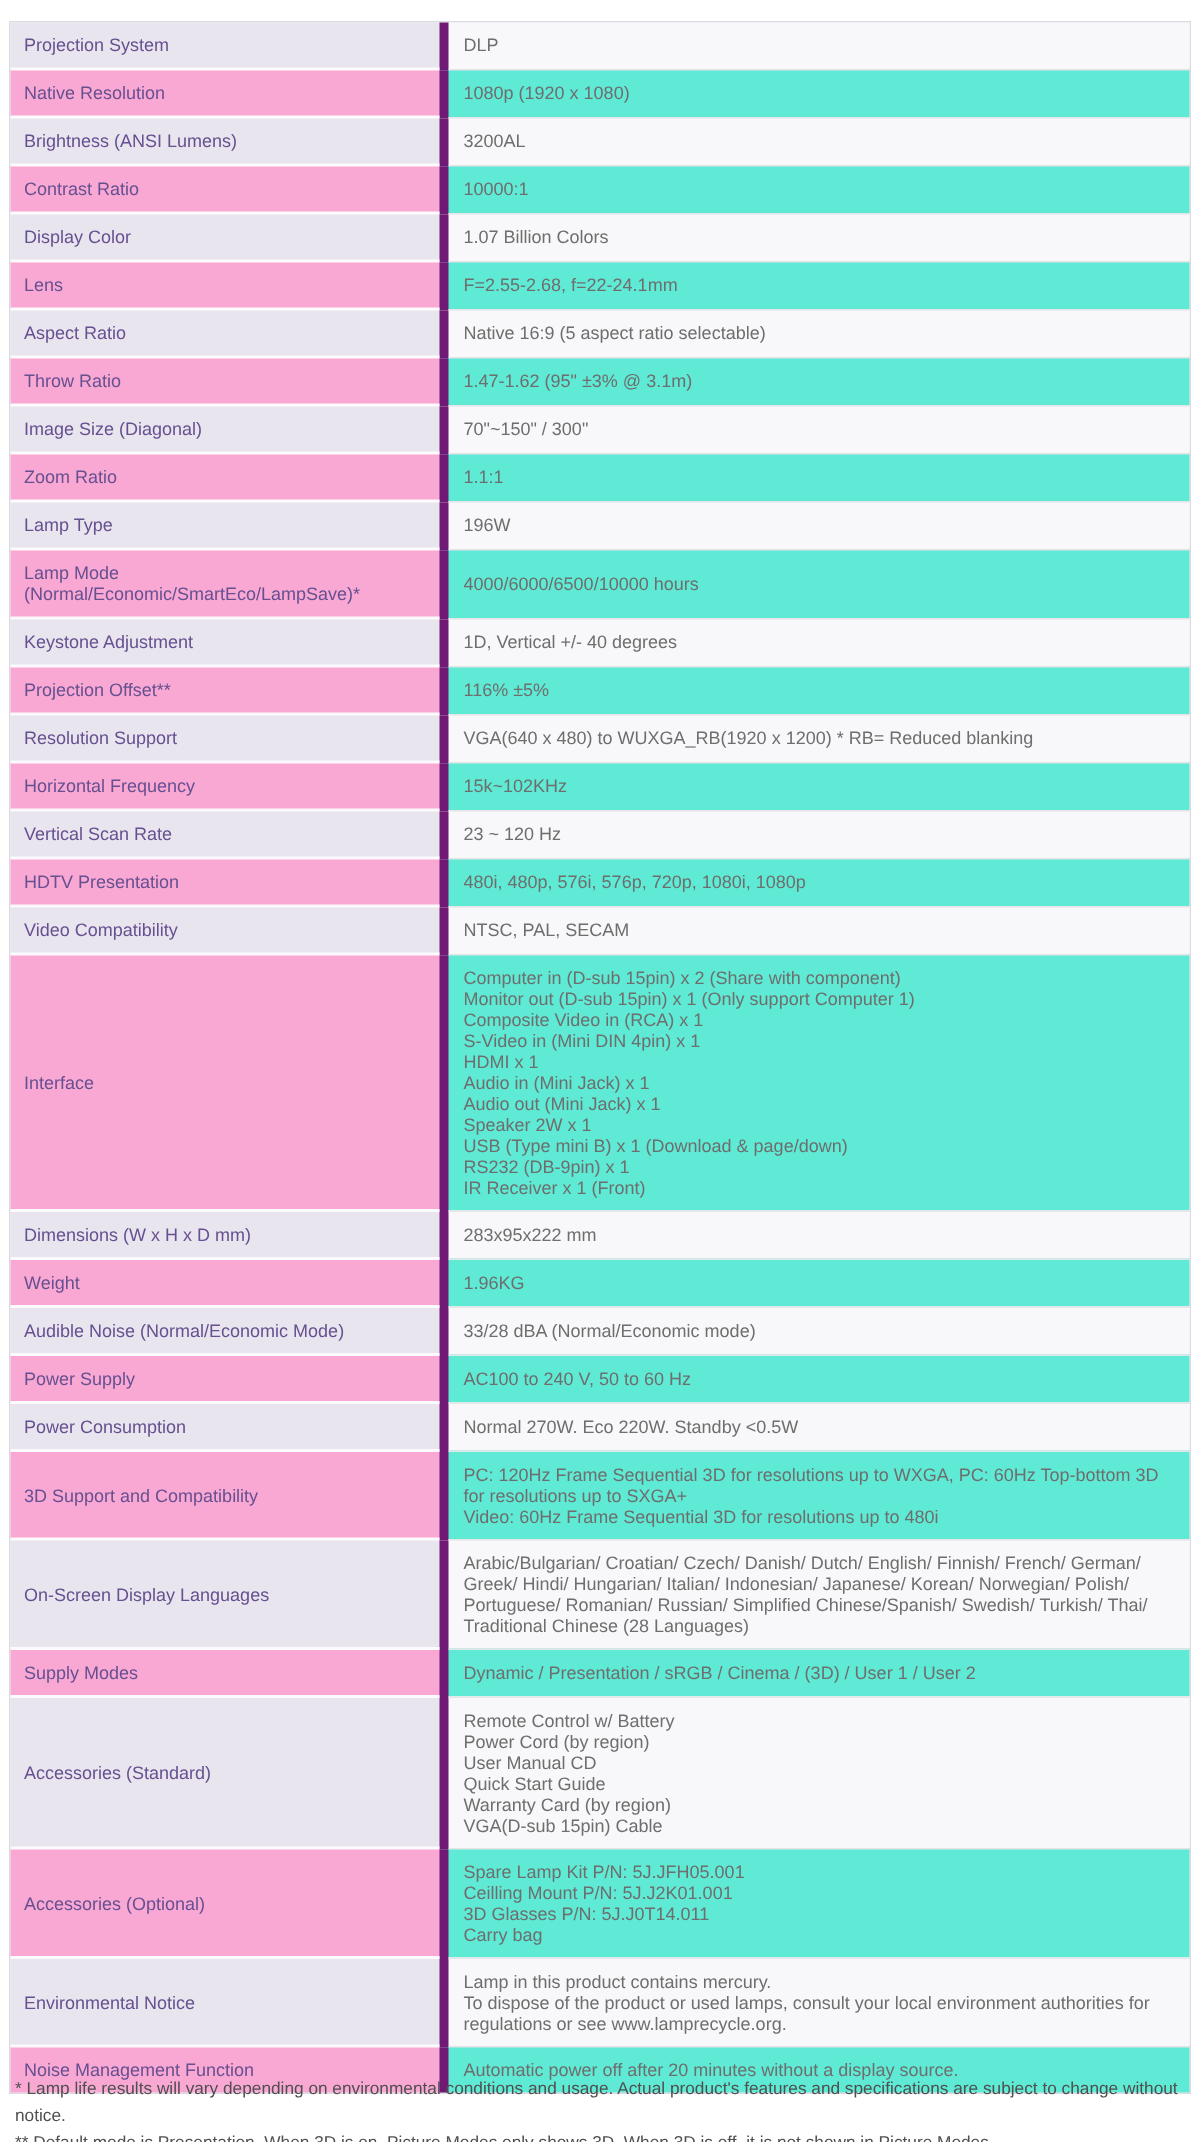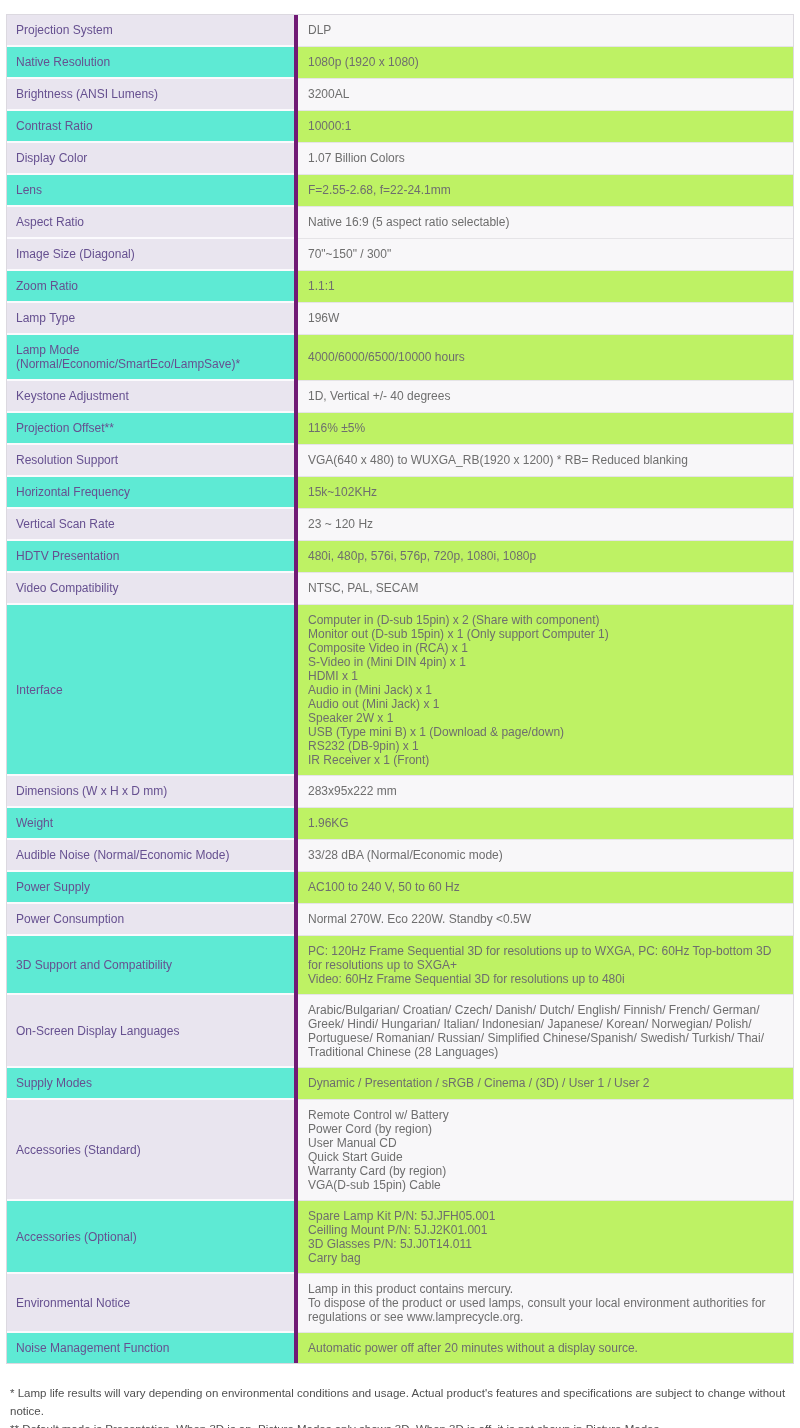--- a/index.html
+++ b/index.html
@@ -25,44 +25,44 @@
   }
   table.spec-table th {
     width: 289px;
     color: #665090;
     font-weight: 400;
     text-align: left;
     font-size: 12px;
     line-height: 14px;
     padding: 8px 10px 8px 9px;
     vertical-align: middle;
-    border-right: 4px solid #701a75;
+    border-right: 6px solid #701a75;
     border-bottom: 2px solid #fbfafd;
     box-sizing: border-box;
     white-space: pre-line;
   }
   table.spec-table td {
     color: #6e6e6e;
     font-size: 12px;
     line-height: 14px;
     padding: 8px 12px 8px 10px;
     vertical-align: middle;
     border-bottom: 1px solid #e5e4e7;
     box-sizing: border-box;
     white-space: pre-line;
     word-wrap: break-word;
   }
   table.spec-table tr:last-child th,
   table.spec-table tr:last-child td {
     border-bottom: none;
   }
   table.spec-table tr.odd th  { background: #e9e5ef; }
-  table.spec-table tr.even th { background: #5eead4; }
+  table.spec-table tr.even th { background: #f9a8d4; }
   table.spec-table tr.odd td  { background: #f8f7f9; margin-left: 20px; }
-  table.spec-table tr.even td { background: #bef264; }
+  table.spec-table tr.even td { background: #5eead4; }
   .footnotes {
     position: absolute;
     top: 1384px;
     left: 10px;
     right: 8px;
     color: #4f4f4f;
     font-size: 11.5px;
     line-height: 18px;
   }
 </style>
@@ -92,20 +92,24 @@
           <th>Display Color</th>
           <td>1.07 Billion Colors</td>
         </tr>
         <tr class="even">
           <th>Lens</th>
           <td>F=2.55-2.68, f=22-24.1mm</td>
         </tr>
         <tr class="odd">
           <th>Aspect Ratio</th>
           <td>Native 16:9 (5 aspect ratio selectable)</td>
+        </tr>
+        <tr class="even">
+          <th>Throw Ratio</th>
+          <td>1.47-1.62 (95" ±3% @ 3.1m)</td>
         </tr>
         <tr class="odd">
           <th>Image Size (Diagonal)</th>
           <td>70"~150" / 300"</td>
         </tr>
         <tr class="even">
           <th>Zoom Ratio</th>
           <td>1.1:1</td>
         </tr>
         <tr class="odd">

